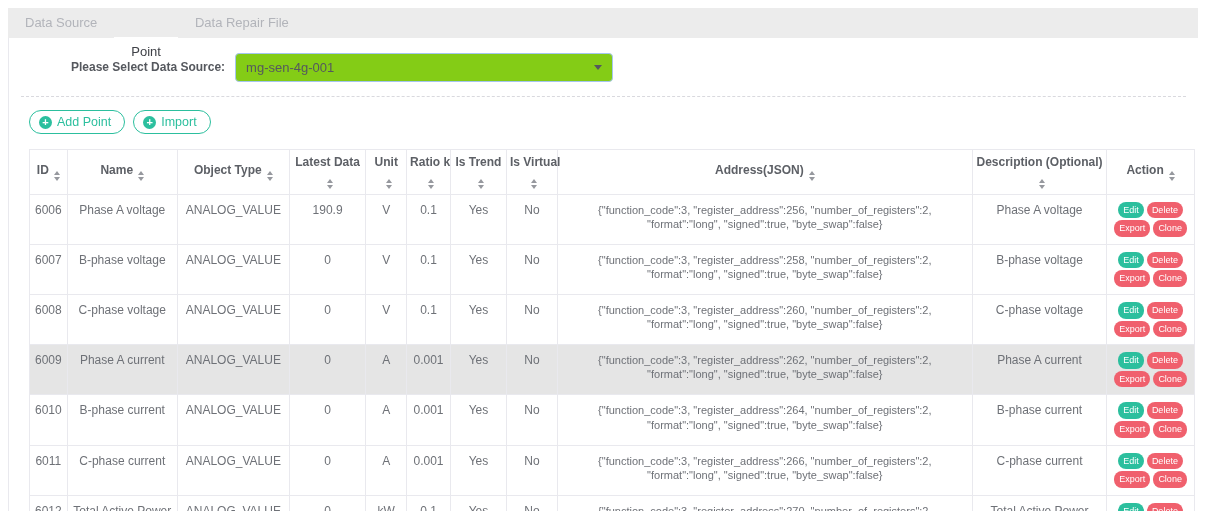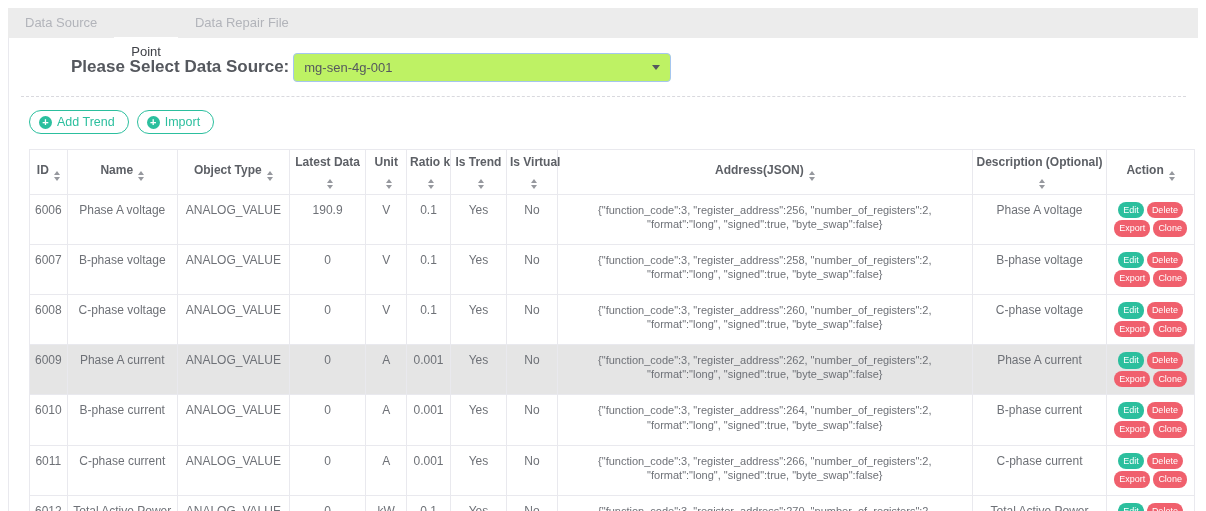--- a/index.html
+++ b/index.html
@@ -17,25 +17,25 @@
     padding:0 17px; line-height:30px; font-size:13px; color:#b2b4ba;
     cursor:pointer; white-space:nowrap;
   }
   .tab.active { background:#fff; color:#3f4147;margin-top:29px; }
 
   
   .content { border-left:1px solid #e9e9ee; min-height:473px; background:#fff; padding-top:14px; }
 
   
   .form-row { display:flex; align-items:center; padding-left:62px; height:30px; }
-  .form-label { font-size:17px; font-weight:600; color:#55585e; margin-right:4px; }
+  .form-label { font-size:12px; font-weight:600; color:#55585e; margin-right:10px; }
   .select-box {
     width:378px; height:29px; border:1px solid #a5c6ef; border-radius:4px;
     display:flex; align-items:center; justify-content:space-between;
-    padding:0 10px; background:#bef264; cursor:pointer;
+    padding:0 10px; background:#84cc16; cursor:pointer;
   }
   .select-value { font-size:13px; color:#55585e; }
   .caret { width:0; height:0; border-left:4px solid transparent; border-right:4px solid transparent; border-top:5px solid #55585e; }
 
   .divider { border-top:1px dashed #d9d9de; margin:14px 12px 0 12px; }
 
   
   .toolbar { display:flex; gap:8px; margin:13px 0 0 20px; }
   .pill-btn {
     display:inline-flex; align-items:center; gap:5px;
@@ -105,21 +105,21 @@
         <span class="select-value">mg-sen-4g-001</span>
         <span class="caret"></span>
       </div>
     </div>
 
     <div class="divider"></div>
 
     <div class="toolbar">
       <button class="pill-btn">
         <span class="plus-icon">+</span>
-        <span>Add Trend</span>
+        <span>Add Point</span>
       </button>
       <button class="pill-btn">
         <span class="plus-icon">+</span>
         <span>Import</span>
       </button>
     </div>
 
     <table class="points-table">
       <thead>
         <tr id="thead-row">

